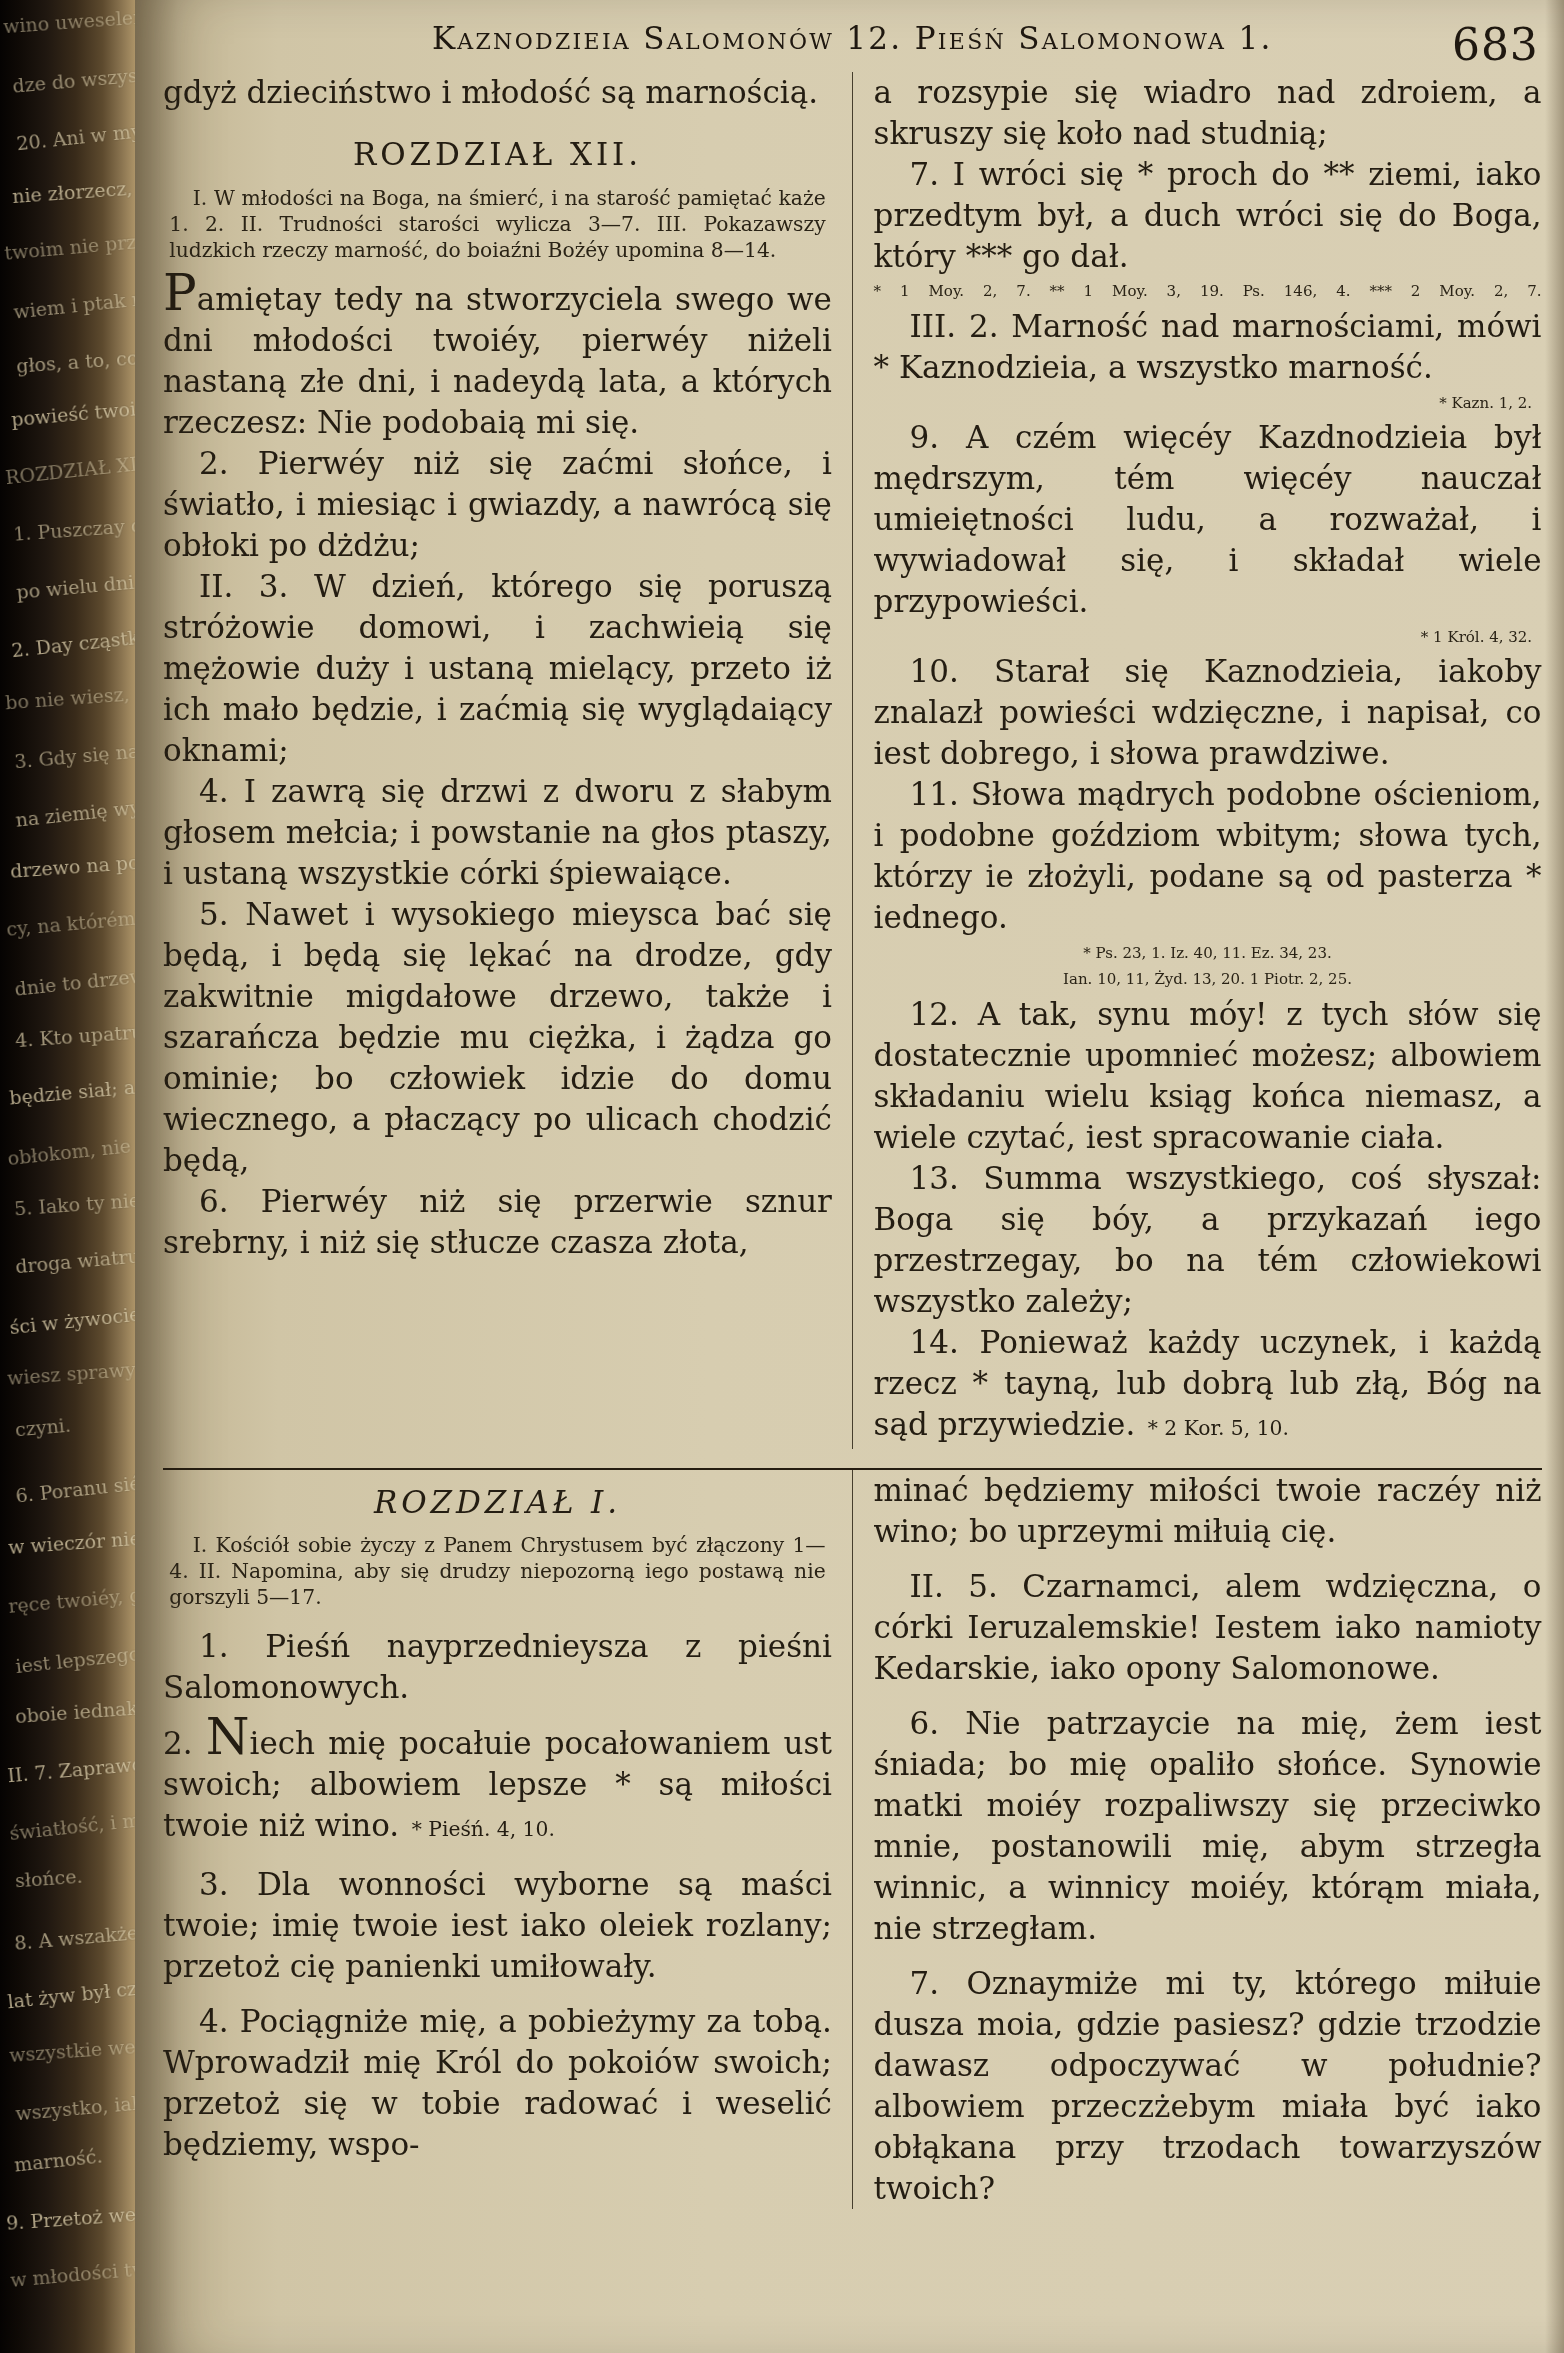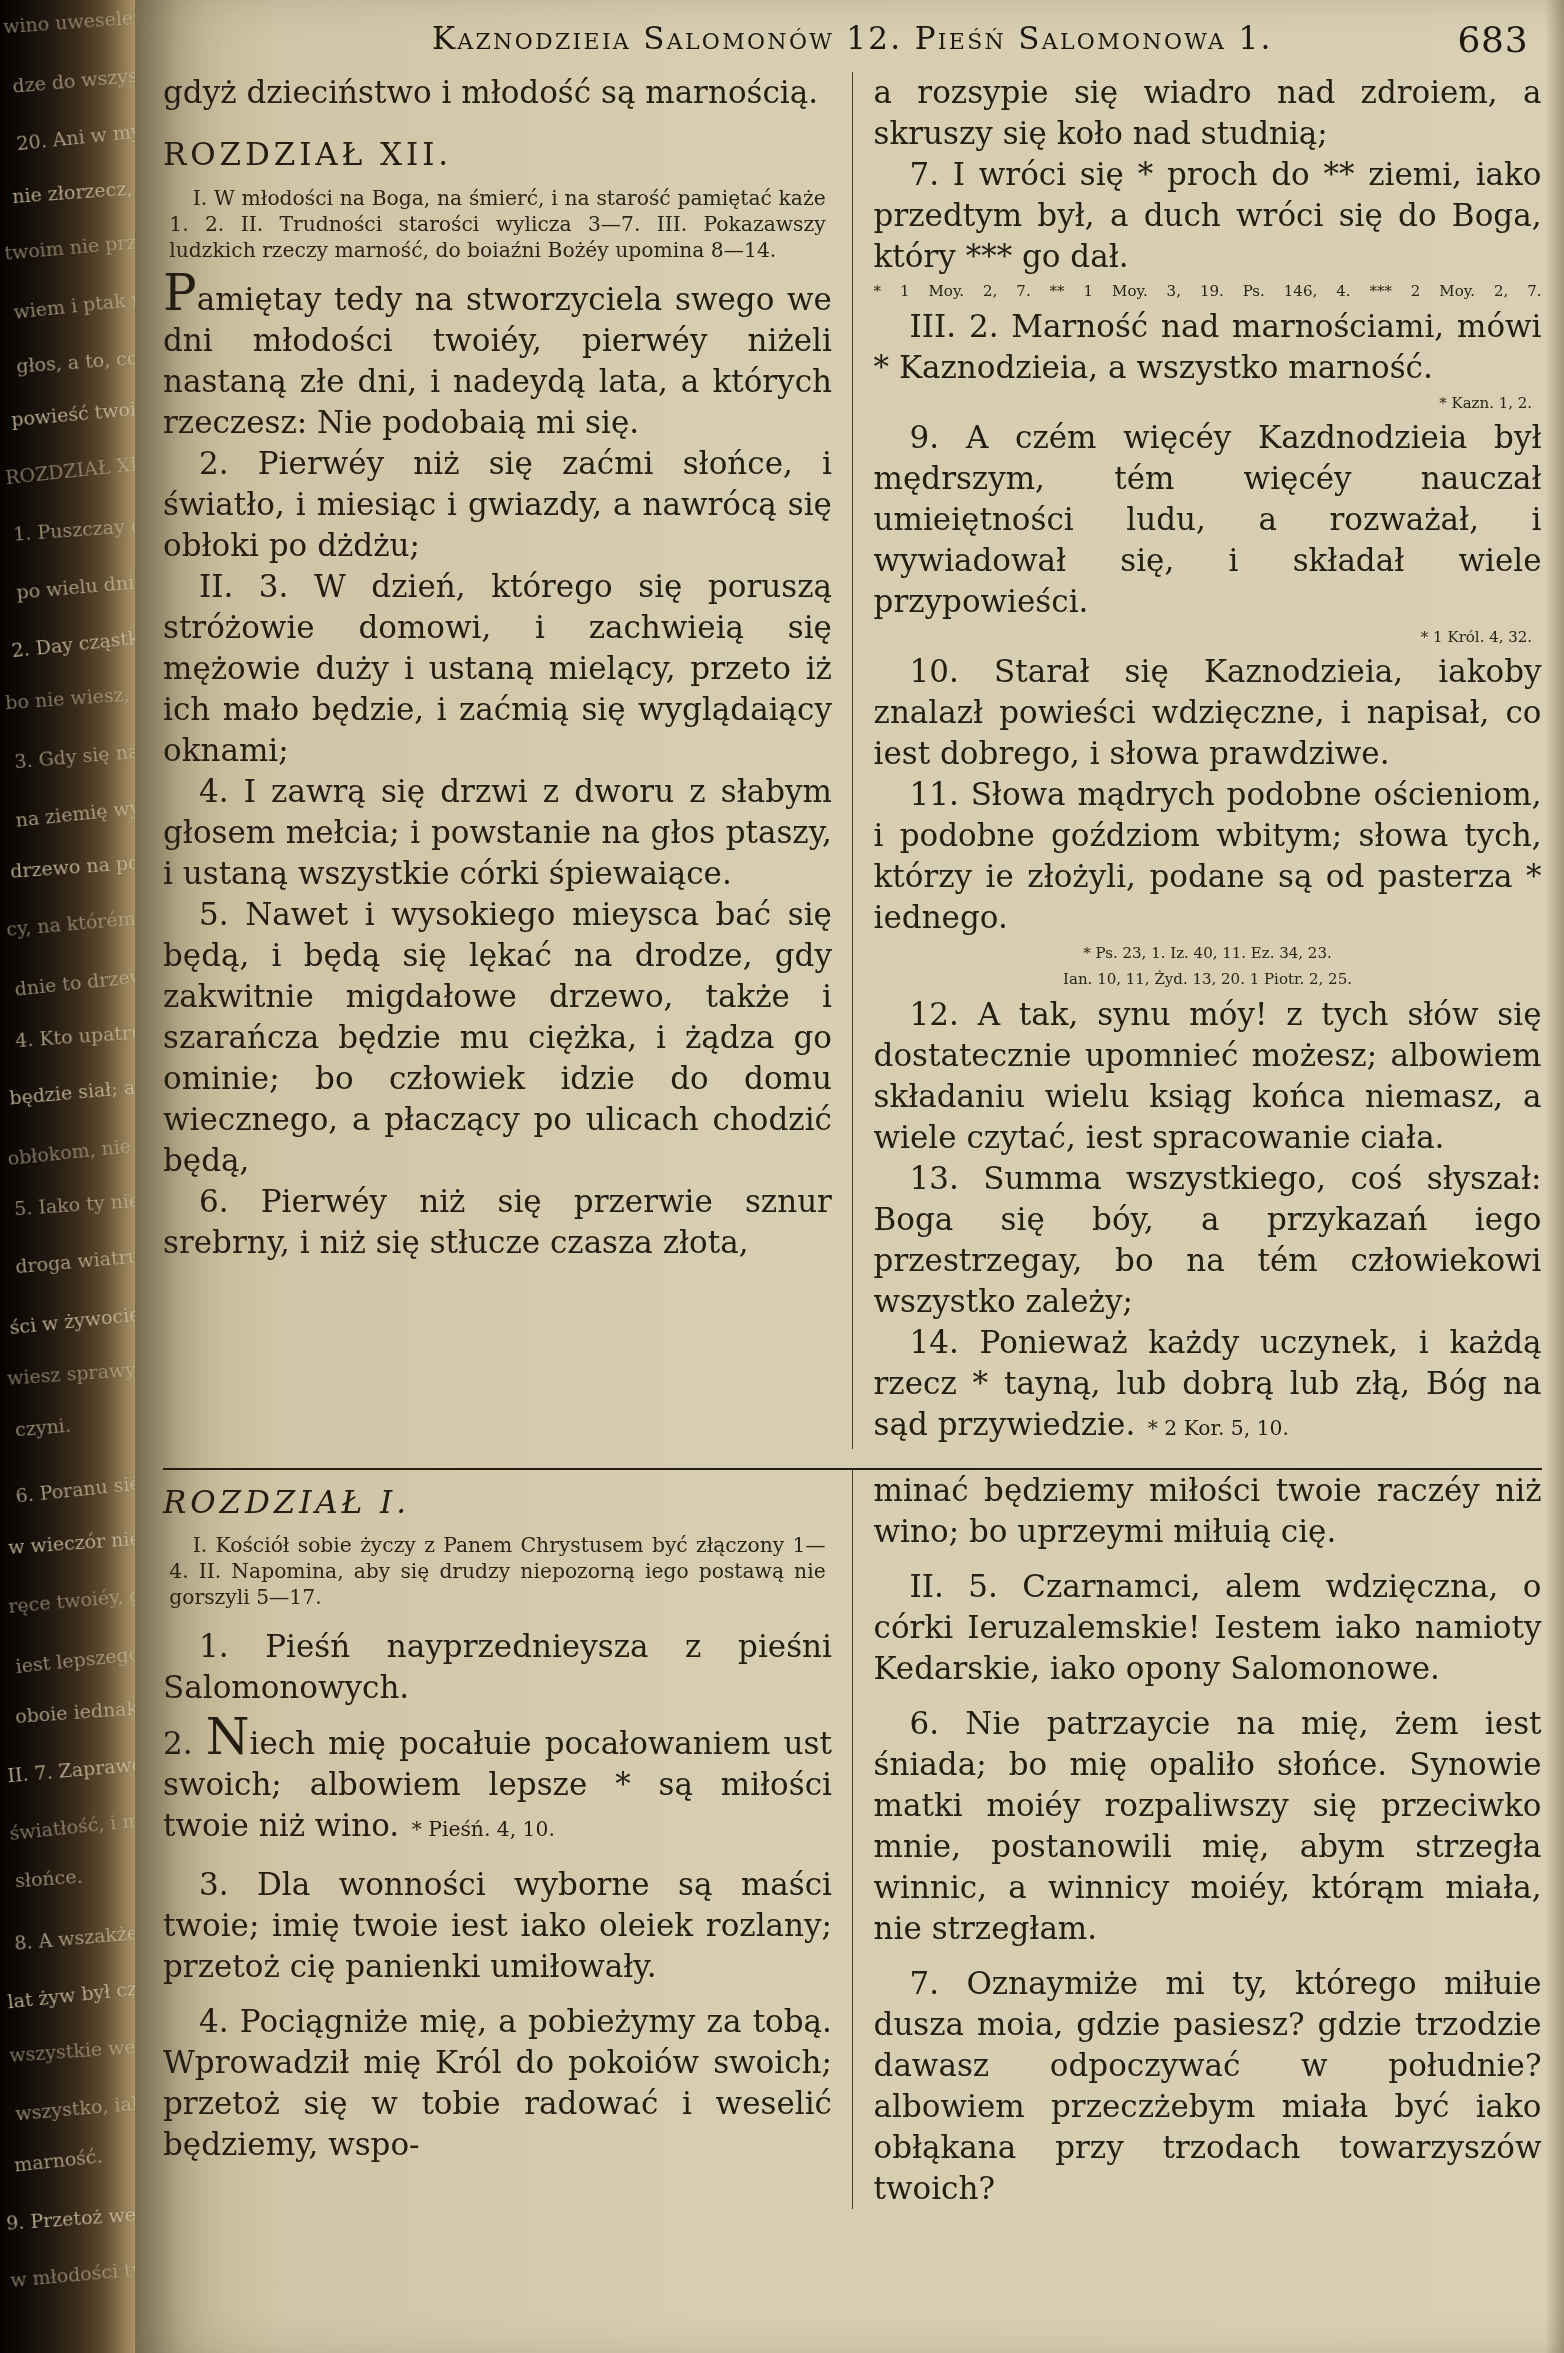--- a/index.html
+++ b/index.html
@@ -25,29 +25,29 @@
     box-shadow:inset 55px 0 63px -31px rgba(30,20,8,.45);
   }
   .page::after{
     content:"";position:absolute;right:0;top:0;bottom:0;width:20.3px;
     background:linear-gradient(90deg,rgba(0,0,0,0),rgba(66,50,28,.38));pointer-events:none;
   }
   .pagehead{
     position:relative;text-align:center;font-variant-caps:small-caps;
     font-size:31px;letter-spacing:2.3px;margin:6.3px 0 15.6px;color:#1f1810;
   }
-  .page-number{position:absolute;right:13px;top:-1.6px;font-size:36px;letter-spacing:0.8px;font-variant-caps:normal;}
+  .page-number{position:absolute;right:3px;top:-1.6px;font-size:44px;letter-spacing:0.8px;font-variant-caps:normal;}
   .two-col{display:flex;align-items:stretch;}
   .col{width:50%;box-sizing:border-box;}
   .col-left{padding-right:20.3px;}
   .col-right{padding-left:20.3px;border-left:1.6px solid rgba(45,36,22,.85);}
   .verse{margin:0;font-size:31px;line-height:41px;text-align:justify;text-indent:36px;color:#241d12;}
   .verse.cont,.verse.first{text-indent:0;}
   .initial{font-size:50px;line-height:31px;}
-  .chapter{margin:23.5px 0 12.5px;text-align:left;font-size:31px;font-weight:400;letter-spacing:3.9px;color:#241d12;}
+  .chapter{margin:23.5px 0 12.5px;text-align:center;font-size:31px;font-weight:400;letter-spacing:3.9px;color:#241d12;}
   .chapter.tight{margin-top:14px;font-style:italic;}
   .summary{margin:0 6.3px 15.6px;font-size:20.3px;line-height:26px;text-align:justify;text-indent:23.5px;color:#2a2316;}
   .ref-line{margin:1.6px 0;font-size:15px;line-height:26px;text-indent:0;color:#2a2316;}
   .ref-right{text-align:right;padding-right:9.4px;}
   .ref-center{text-align:center;}
   .ref-spread{text-align:justify;text-align-last:justify;}
   .inline-ref{font-size:20.3px;padding-left:12.5px;white-space:nowrap;}
   .divider{border:none;border-top:2.3px solid #251d11;margin:19px 0 0;}
   .section-title{text-align:center;font-size:49px;font-weight:700;margin:22px 0 23.5px;letter-spacing:1.6px;color:#1f1810;}
   .spaced{margin-top:14px;}

